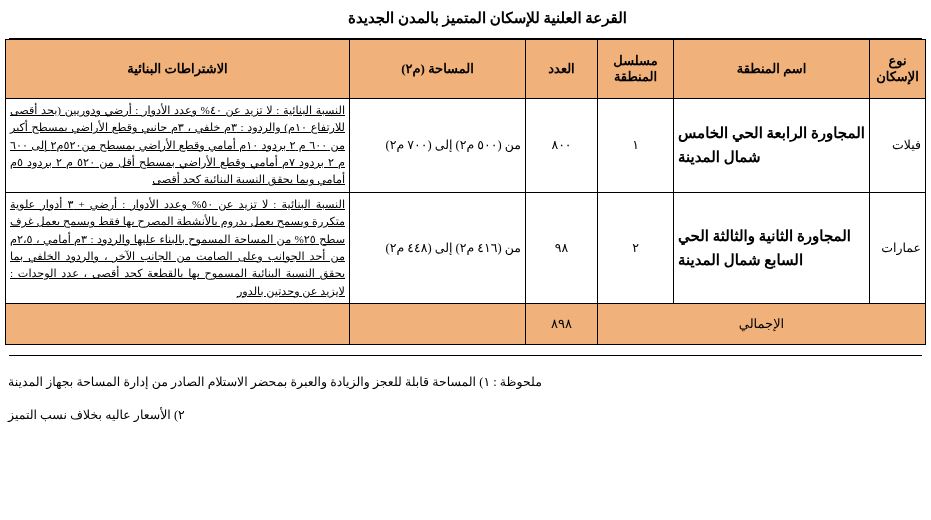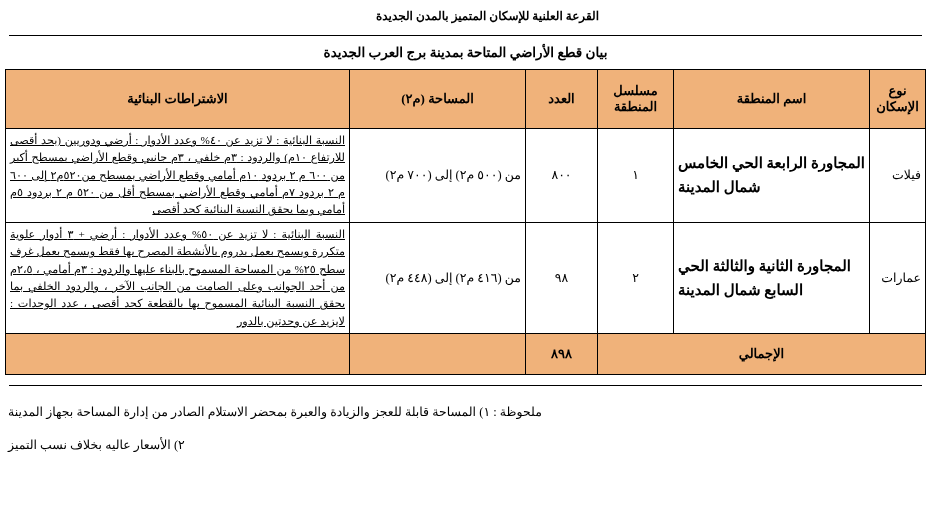--- a/index.html
+++ b/index.html
@@ -17,21 +17,21 @@
   .page {
     width: 931px;
     height: 520px;
     position: relative;
     box-sizing: border-box;
     padding: 0;
   }
   .title-main {
     text-align: center;
     font-weight: bold;
-    font-size: 12px;
+    font-size: 15px;
     margin-top: 9px;
     margin-bottom: 11px;
     letter-spacing: 0;
     padding-left: 44px;
   }
   .rule {
     width: 98%;
     margin: 6px auto 0 auto;
     border-top: 1px solid #000;
     height: 0;
@@ -85,21 +85,21 @@
     line-height: 1.6;
     font-weight: bold;
   }
   td.type {
     text-align: right;
     font-size: 12.5px;
     font-weight: normal;
   }
   tr.total td {
     background: #f0b27a;
-    font-weight: bold;
+    font-weight: normal;
     text-align: center;
     font-size: 13px;
     height: 34px;
   }
   .notes {
     margin: 0 8px;
     padding-top: 4px;
     font-size: 12.5px;
     line-height: 1.7;
     text-align: right;
@@ -121,21 +121,20 @@
 </style>
 </head>
 <body>
 
 <div class="page">
 
   <div class="title-main">القرعة العلنية للإسكان المتميز بالمدن الجديدة</div>
 
   <div class="rule"></div>
 
-  <div class="title-sub">بيان قطع الأراضي المتاحة بمدينة برج العرب الجديدة</div>
 
   <table class="main">
     <colgroup>
       <col class="col-type">
       <col class="col-region">
       <col class="col-serial">
       <col class="col-count">
       <col class="col-area">
       <col class="col-cond">
     </colgroup>

